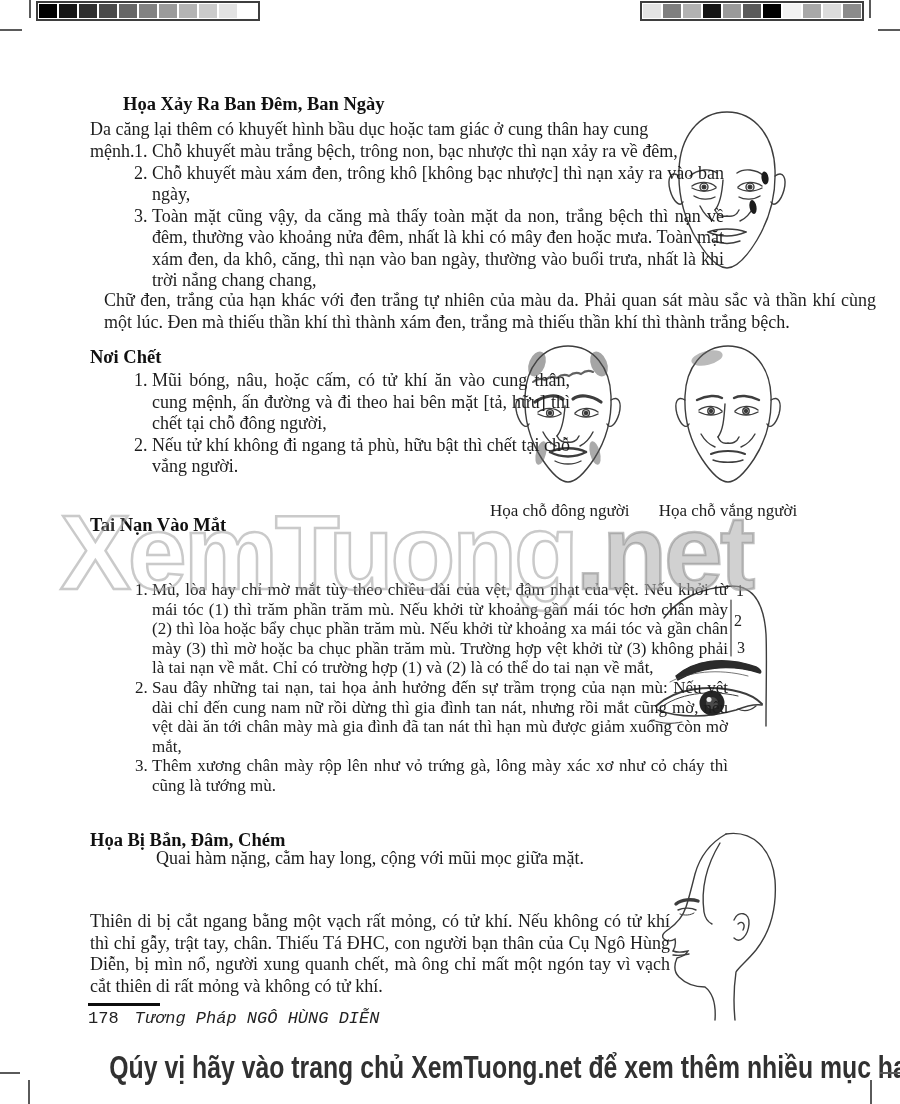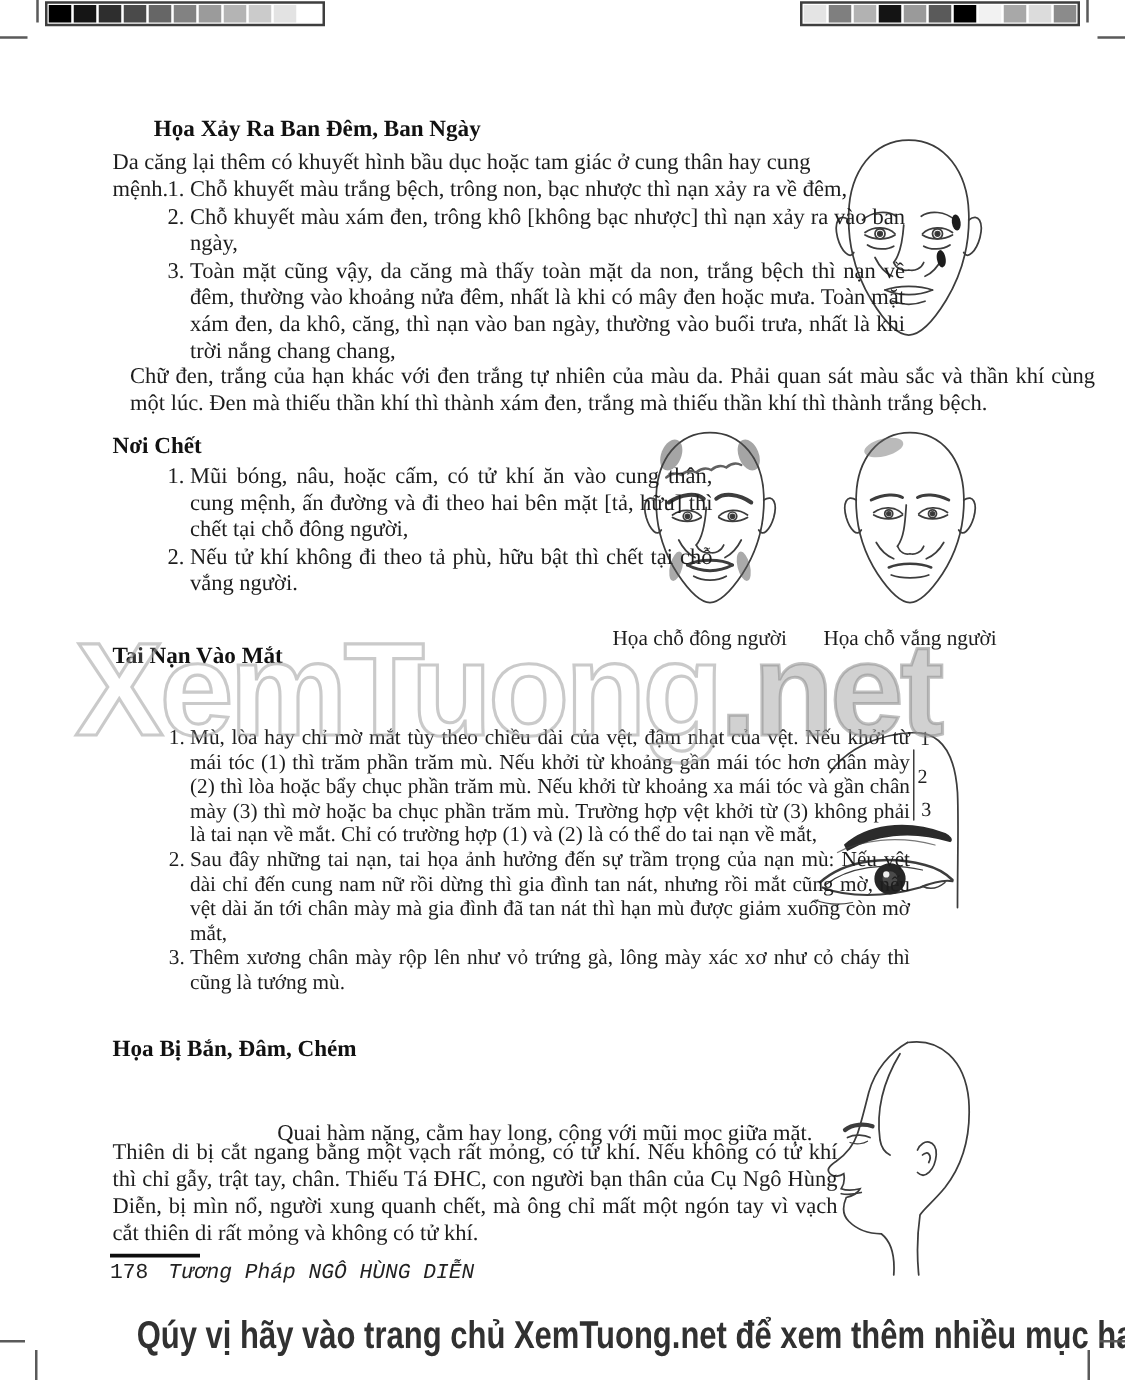--- a/index.html
+++ b/index.html
@@ -108,21 +108,21 @@
     <path d="M56,134 C66,130 84,130 94,134"></path>
     <path d="M56,134 C68,139 82,139 94,134"></path>
     <path d="M62,143 C70,146 80,146 88,143"></path>
     <ellipse cx="113" cy="80" rx="3.5" ry="6.5" style="fill:#1c1c1c;stroke:none;" transform="rotate(-8 113 80)"></ellipse>
     <ellipse cx="101" cy="109" rx="3.5" ry="7" style="fill:#1c1c1c;stroke:none;" transform="rotate(-10 101 109)"></ellipse>
   </svg>
 
   <div class="abs h z2" style="left:90px;top:347px;">Nơi Chết</div>
   <ol class="abs list z2" style="left:90px;top:370px;width:418px;">
     <li>Mũi bóng, nâu, hoặc cấm, có tử khí ăn vào cung thân, cung mệnh, ấn đường và đi theo hai bên mặt [tả, hữu] thì chết tại chỗ đông người,</li>
-    <li>Nếu tử khí không đi theo tả phù, hữu bật thì chết tại chỗ vắng người.</li>
+    <li>Nếu tử khí không đi ngang tả phù, hữu bật thì chết tại chỗ vắng người.</li>
   </ol>
 
   <svg class="abs sketch" style="left:495px;top:340px;" width="395" height="160" viewBox="0 0 395 160">
     <g>
       <path d="M73,6 C47,6 31,28 30,56 C29,80 36,102 47,119 C57,134 66,142 73,142 C80,142 89,134 99,119 C110,102 117,80 116,56 C115,28 99,6 73,6 Z"></path>
       <path d="M30,60 C22,55 19,63 22,74 C25,84 31,90 34,84"></path>
       <path d="M116,60 C124,55 127,63 124,74 C121,84 115,90 112,84"></path>
       <ellipse cx="42" cy="24" rx="8" ry="13" transform="rotate(22 42 24)" style="fill:#4c4c4c;stroke:none;opacity:.5;"></ellipse>
       <ellipse cx="104" cy="24" rx="8" ry="13" transform="rotate(-22 104 24)" style="fill:#4c4c4c;stroke:none;opacity:.5;"></ellipse>
       <path d="M38,42 q6,-5 12,-2 q6,-5 12,-2 q6,-5 12,-2 q6,-5 12,-2 q6,-5 12,-2" style="stroke:#3a3a3a;stroke-width:2;opacity:.8;"></path>
@@ -191,21 +191,21 @@
     <path d="M12,152 C30,138 60,133 90,140" style="stroke-width:1;"></path>
     <path d="M10,154 C30,162 60,162 88,154 C98,150 108,148 114,149" style="stroke-width:1.6;"></path>
     <path d="M4,164 C14,168 24,168 34,166" style="stroke-width:1;"></path>
     <circle cx="64" cy="147" r="12.5" style="fill:#262626;stroke:none;"></circle>
     <circle cx="64" cy="147" r="6" style="fill:#4a4a4a;stroke:none;"></circle>
     <circle cx="61" cy="143.5" r="2.5" style="fill:#eeeeee;stroke:none;"></circle>
     <path d="M90,153 c6,3 12,2 18,-3" style="stroke-width:1.2;"></path>
   </svg>
 
   <div class="abs h z2" style="left:90px;top:830px;">Họa Bị Bắn, Đâm, Chém</div>
-  <div class="abs body z2" style="left:90px;top:896px;width:560px;text-align:right;">Quai hàm nặng, cằm hay long, cộng với mũi mọc giữa mặt.</div>
+  <div class="abs body z2" style="left:90px;top:848px;width:560px;text-align:center;">Quai hàm nặng, cằm hay long, cộng với mũi mọc giữa mặt.</div>
 
   <div class="abs body z2" style="left:90px;top:911px;width:580px;">Thiên di bị cắt ngang bằng một vạch rất mỏng, có tử khí. Nếu không có tử khí thì chỉ gẫy, trật tay, chân. Thiếu Tá ĐHC, con người bạn thân của Cụ Ngô Hùng Diễn, bị mìn nổ, người xung quanh chết, mà ông chỉ mất một ngón tay vì vạch cắt thiên di rất mỏng và không có tử khí.</div>
 
   <svg class="abs sketch" style="left:648px;top:828px;" width="145" height="195" viewBox="0 0 145 195">
     <path d="M78,6 C104,2 124,20 127,52 C129,80 122,104 108,122 C99,133 91,139 88,144 C86,158 85,172 87,192"></path>
     <path d="M78,6 C64,14 52,28 47,46 C44,58 41,70 38,79 C35,88 28,96 21,101 C15,105 13,108 16,111 C19,114 24,113 27,111 C28,116 27,120 25,123 C30,125 36,124 40,123 C38,127 33,129 29,130 C26,137 26,144 31,149 C38,156 48,159 57,159 C66,166 68,178 67,192"></path>
     <path d="M72,15 C58,38 53,62 56,84 C57,90 60,94 64,96"></path>
     <path d="M86,92 C90,82 102,84 101,96 C100,108 92,116 86,110"></path>
     <path d="M90,96 C94,92 98,96 95,102"></path>
     <path d="M28,76 C34,71 44,71 50,73" style="stroke-width:3.4;"></path>

